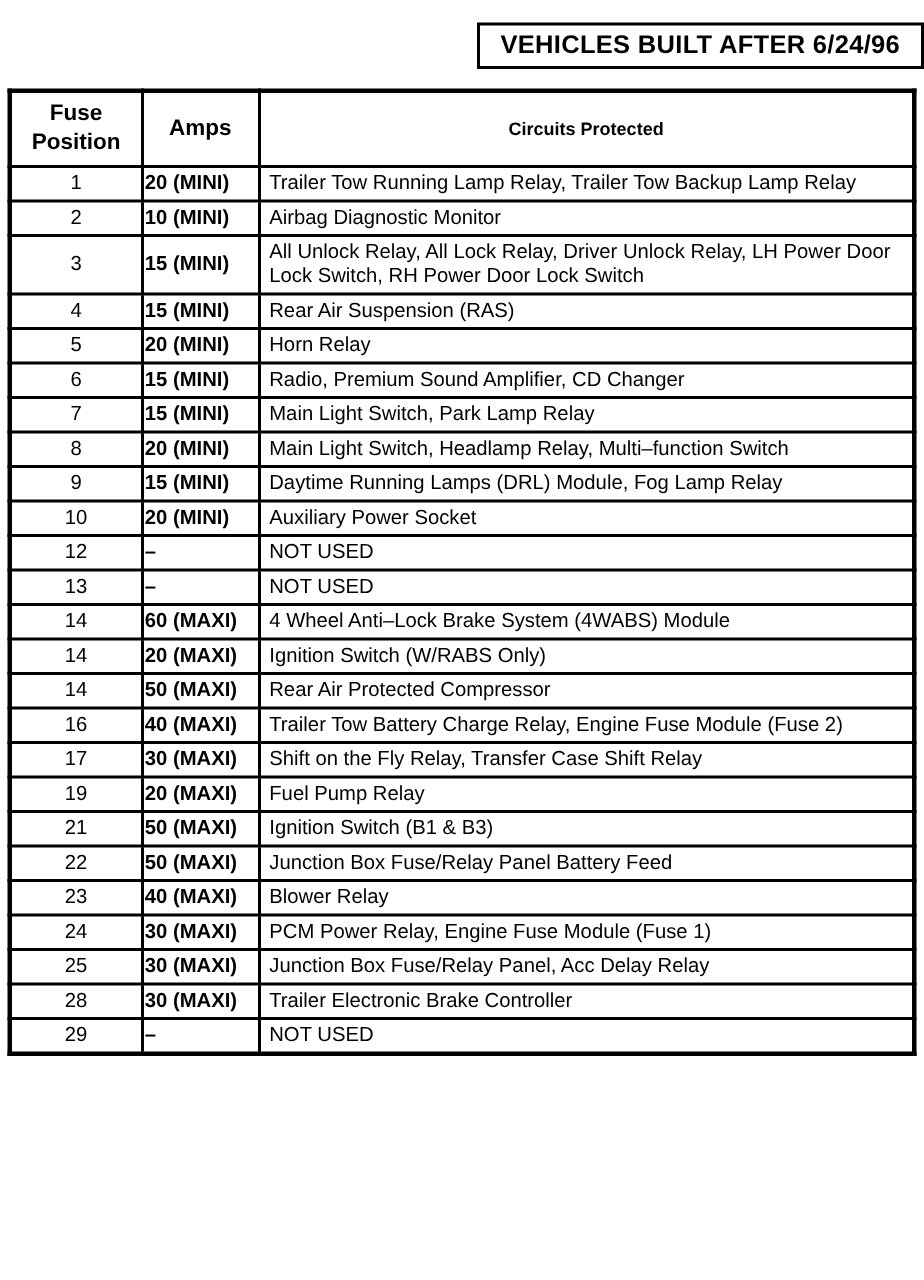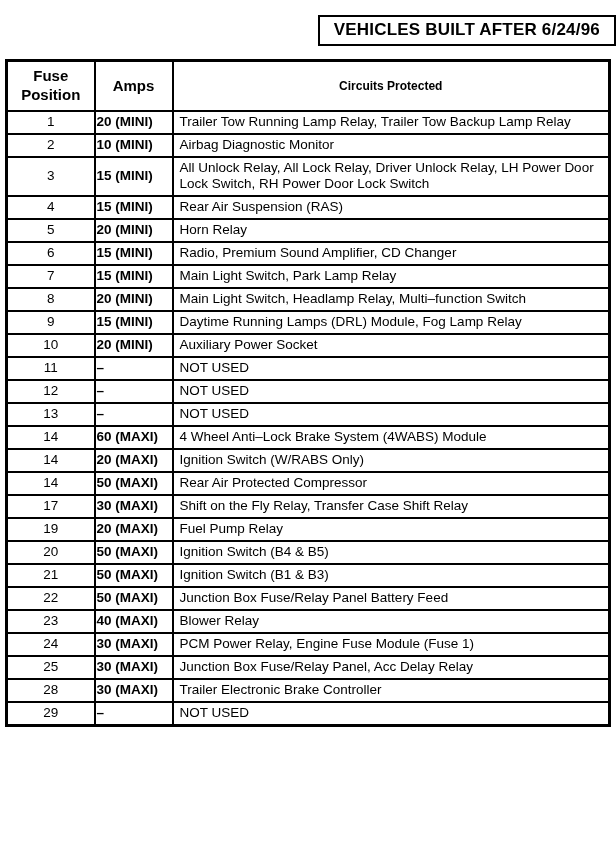--- a/index.html
+++ b/index.html
@@ -136,25 +136,20 @@
     <td class="cell-amps">15 (MINI)</td>
     <td class="cell-circuits">Daytime Running Lamps (DRL) Module, Fog Lamp Relay</td>
   </tr>
 
   <tr>
     <td class="cell-pos">10</td>
     <td class="cell-amps">20 (MINI)</td>
     <td class="cell-circuits">Auxiliary Power Socket</td>
   </tr>
 
-  <tr>
-    <td class="cell-pos">11</td>
-    <td class="cell-amps">–</td>
-    <td class="cell-circuits">NOT USED</td>
-  </tr>
 
   <tr>
     <td class="cell-pos">12</td>
     <td class="cell-amps">–</td>
     <td class="cell-circuits">NOT USED</td>
   </tr>
 
   <tr>
     <td class="cell-pos">13</td>
     <td class="cell-amps">–</td>
@@ -172,39 +167,39 @@
     <td class="cell-amps">20 (MAXI)</td>
     <td class="cell-circuits">Ignition Switch (W/RABS Only)</td>
   </tr>
 
   <tr>
     <td class="cell-pos">14</td>
     <td class="cell-amps">50 (MAXI)</td>
     <td class="cell-circuits">Rear Air Protected Compressor</td>
   </tr>
 
+  <tr>
+    <td class="cell-pos">16</td>
+    <td class="cell-amps">40 (MAXI)</td>
+    <td class="cell-circuits">Trailer Tow Battery Charge Relay, Engine Fuse Module (Fuse 2)</td>
+  </tr>
 
   <tr>
     <td class="cell-pos">17</td>
     <td class="cell-amps">30 (MAXI)</td>
     <td class="cell-circuits">Shift on the Fly Relay, Transfer Case Shift Relay</td>
   </tr>
 
 
   <tr>
     <td class="cell-pos">19</td>
     <td class="cell-amps">20 (MAXI)</td>
     <td class="cell-circuits">Fuel Pump Relay</td>
   </tr>
 
-  <tr>
-    <td class="cell-pos">20</td>
-    <td class="cell-amps">50 (MAXI)</td>
-    <td class="cell-circuits">Ignition Switch (B4 &amp; B5)</td>
-  </tr>
 
   <tr>
     <td class="cell-pos">21</td>
     <td class="cell-amps">50 (MAXI)</td>
     <td class="cell-circuits">Ignition Switch (B1 &amp; B3)</td>
   </tr>
 
   <tr>
     <td class="cell-pos">22</td>
     <td class="cell-amps">50 (MAXI)</td>

